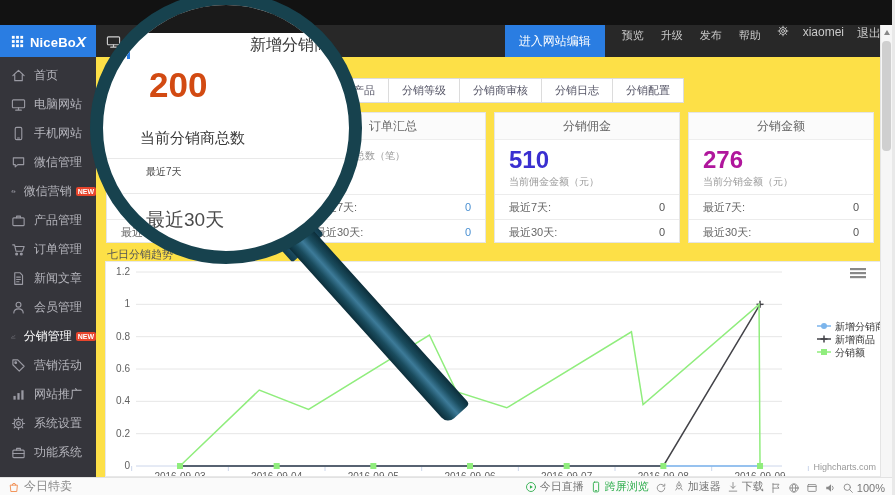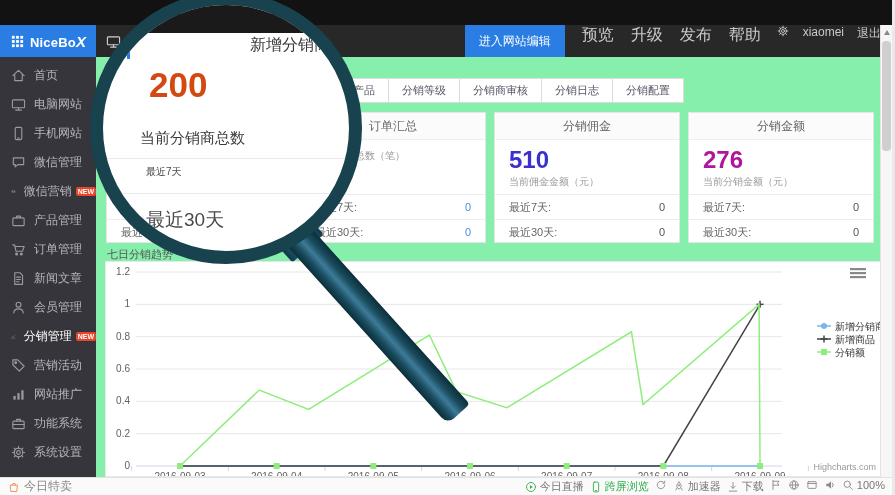--- a/index.html
+++ b/index.html
@@ -1,30 +1,30 @@
 <!DOCTYPE html>
 <html><head>
 <meta charset="utf-8">
 <style>
   html,body{margin:0;padding:0;background:#e9e9e9;}
-  .screen{position:relative;width:892px;height:495px;overflow:hidden;background:#86efac;
+  .screen{position:relative;width:892px;height:495px;overflow:hidden;background:#fde047;
           font-family:"Liberation Sans","DejaVu Sans",sans-serif;-webkit-font-smoothing:antialiased;}
   
   .top-strip{position:absolute;left:0;top:0;width:895px;height:25px;background:#121212;z-index:10;}
   .topbar{position:absolute;left:0;top:25px;width:895px;height:32px;background:#282828;z-index:11;
           display:flex;align-items:center;}
   .logo{width:96px;height:32px;background:#2a7de2;display:flex;align-items:center;justify-content:center;gap:5px;flex:0 0 auto;}
   .logo .ic{color:#fff;}
   .logo-text{color:#fff;font-size:13px;font-weight:bold;letter-spacing:.2px;}
   .logo-x{font-size:15px;font-weight:bold;font-style:italic;}
   .tb-dev{margin-left:10px;color:#cfcfcf;display:flex;align-items:center;gap:12px;}
   .tb-right{margin-left:auto;display:flex;align-items:flex-start;height:32px;margin-right:14px;padding-left:40px;}
   .enter-btn{height:32px;border:0;background:#2a7de2;color:#fff;font-size:12px;padding:0 14px;cursor:pointer;
              font-family:inherit;}
-  .tb-link{color:#c9c9c9;font-size:16px;margin-left:17px;cursor:pointer;}
+  .tb-link{color:#c9c9c9;font-size:11px;margin-left:17px;cursor:pointer;}
   .tb-gear{color:#c9c9c9;margin-left:16px;}
   .tb-user{color:#c9c9c9;font-size:12px;margin-left:14px;}
   .tb-logout{color:#c9c9c9;font-size:12px;margin-left:13px;cursor:pointer;}
   
   .sidebar{position:absolute;left:0;top:57px;width:96px;height:420px;background:#35353b;z-index:5;padding-top:4px;box-sizing:border-box;}
   .sb-item{height:29px;display:flex;align-items:center;padding-left:11px;cursor:pointer;}
   .sb-item .ic{color:#9a9aa3;}
   .sb-label{color:#b5b5bc;font-size:12px;margin-left:8px;white-space:nowrap;}
   .sb-item.active .sb-label{color:#ffffff;}
   .sb-badge{background:#e8452c;color:#fff;font-size:7px;font-weight:bold;border-radius:2px;
@@ -50,21 +50,21 @@
   .card-row .lbl{color:#666;}
   
   .chart-title{position:absolute;left:107px;top:247px;font-size:11px;color:#555;z-index:1;}
   .chart-box{position:absolute;left:105px;top:261px;width:776px;height:216px;border:1px solid #e8e8e8;
              background:#fff;box-sizing:border-box;z-index:1;}
   
   .bottombar{position:absolute;left:0;top:477px;width:895px;height:18px;background:#fafafa;
              border-top:1px solid #e2e2e2;z-index:60;display:flex;align-items:center;box-sizing:border-box;}
   .bb-left{display:flex;align-items:center;gap:4px;margin-left:8px;color:#888;font-size:12px;}
   .bb-left .ic{color:#f08a4b;}
-  .bb-right{margin-left:auto;margin-right:10px;display:flex;align-items:flex-start;gap:6px;}
+  .bb-right{margin-left:auto;margin-right:10px;display:flex;align-items:flex-end;gap:6px;}
   .bb-item{display:flex;align-items:center;gap:3px;color:#777;font-size:11px;cursor:pointer;}
   .bb-item .ic{color:#8a8a8a;}
   .bb-item.green{color:#2fae4d;}
   .bb-item.green .ic{color:#2fae4d;}
   .bb-item.live .ic{color:#2fae4d;}
   
   .scrollbar{position:absolute;right:0;top:25px;width:12px;height:452px;background:#f6f6f6;
              border-left:1px solid #e4e4e4;z-index:55;box-sizing:border-box;}
   .sb-up{position:absolute;top:0;left:0;width:100%;height:14px;display:flex;align-items:center;justify-content:center;}
   .sb-up:after{content:"";border-left:3.5px solid transparent;border-right:3.5px solid transparent;
@@ -255,35 +255,35 @@
               <rect x="6.8" y="6.5" width="2.4" height="7"></rect>
               <rect x="11" y="3.5" width="2.4" height="10"></rect>
             </g>
           </svg>
         </span>
         <span class="sb-label">网站推广</span>
       </div>
       <div class="sb-item">
         <span class="ic">
           <svg viewBox="0 0 16 16" fill="none" stroke="currentColor" stroke-width="1.2" stroke-linecap="round" stroke-linejoin="round">
-            <rect x="2" y="5.5" width="12" height="8" rx="1"></rect>
-            <path d="M6 5.3V3.6h4v1.7M2 9h12"></path>
-          </svg>
-        </span>
-        <span class="sb-label">功能系统</span>
-      </div>
-      <div class="sb-item">
-        <span class="ic">
-          <svg viewBox="0 0 16 16" fill="none" stroke="currentColor" stroke-width="1.2" stroke-linecap="round" stroke-linejoin="round">
             <circle cx="8" cy="8" r="2"></circle>
             <circle cx="8" cy="8" r="4.6"></circle>
             <path d="M8 1.5v2M8 12.5v2M1.5 8h2M12.5 8h2M3.4 3.4l1.4 1.4M11.2 11.2l1.4 1.4M12.6 3.4l-1.4 1.4M4.8 11.2l-1.4 1.4"></path>
           </svg>
         </span>
         <span class="sb-label">系统设置</span>
+      </div>
+      <div class="sb-item">
+        <span class="ic">
+          <svg viewBox="0 0 16 16" fill="none" stroke="currentColor" stroke-width="1.2" stroke-linecap="round" stroke-linejoin="round">
+            <rect x="2" y="5.5" width="12" height="8" rx="1"></rect>
+            <path d="M6 5.3V3.6h4v1.7M2 9h12"></path>
+          </svg>
+        </span>
+        <span class="sb-label">功能系统</span>
       </div>
     </div>
 
   <div class="tabs" id="tabs">
       <div class="tab">分销产品</div>
       <div class="tab">分销等级</div>
       <div class="tab">分销商审核</div>
       <div class="tab">分销日志</div>
       <div class="tab">分销配置</div>
     </div>

